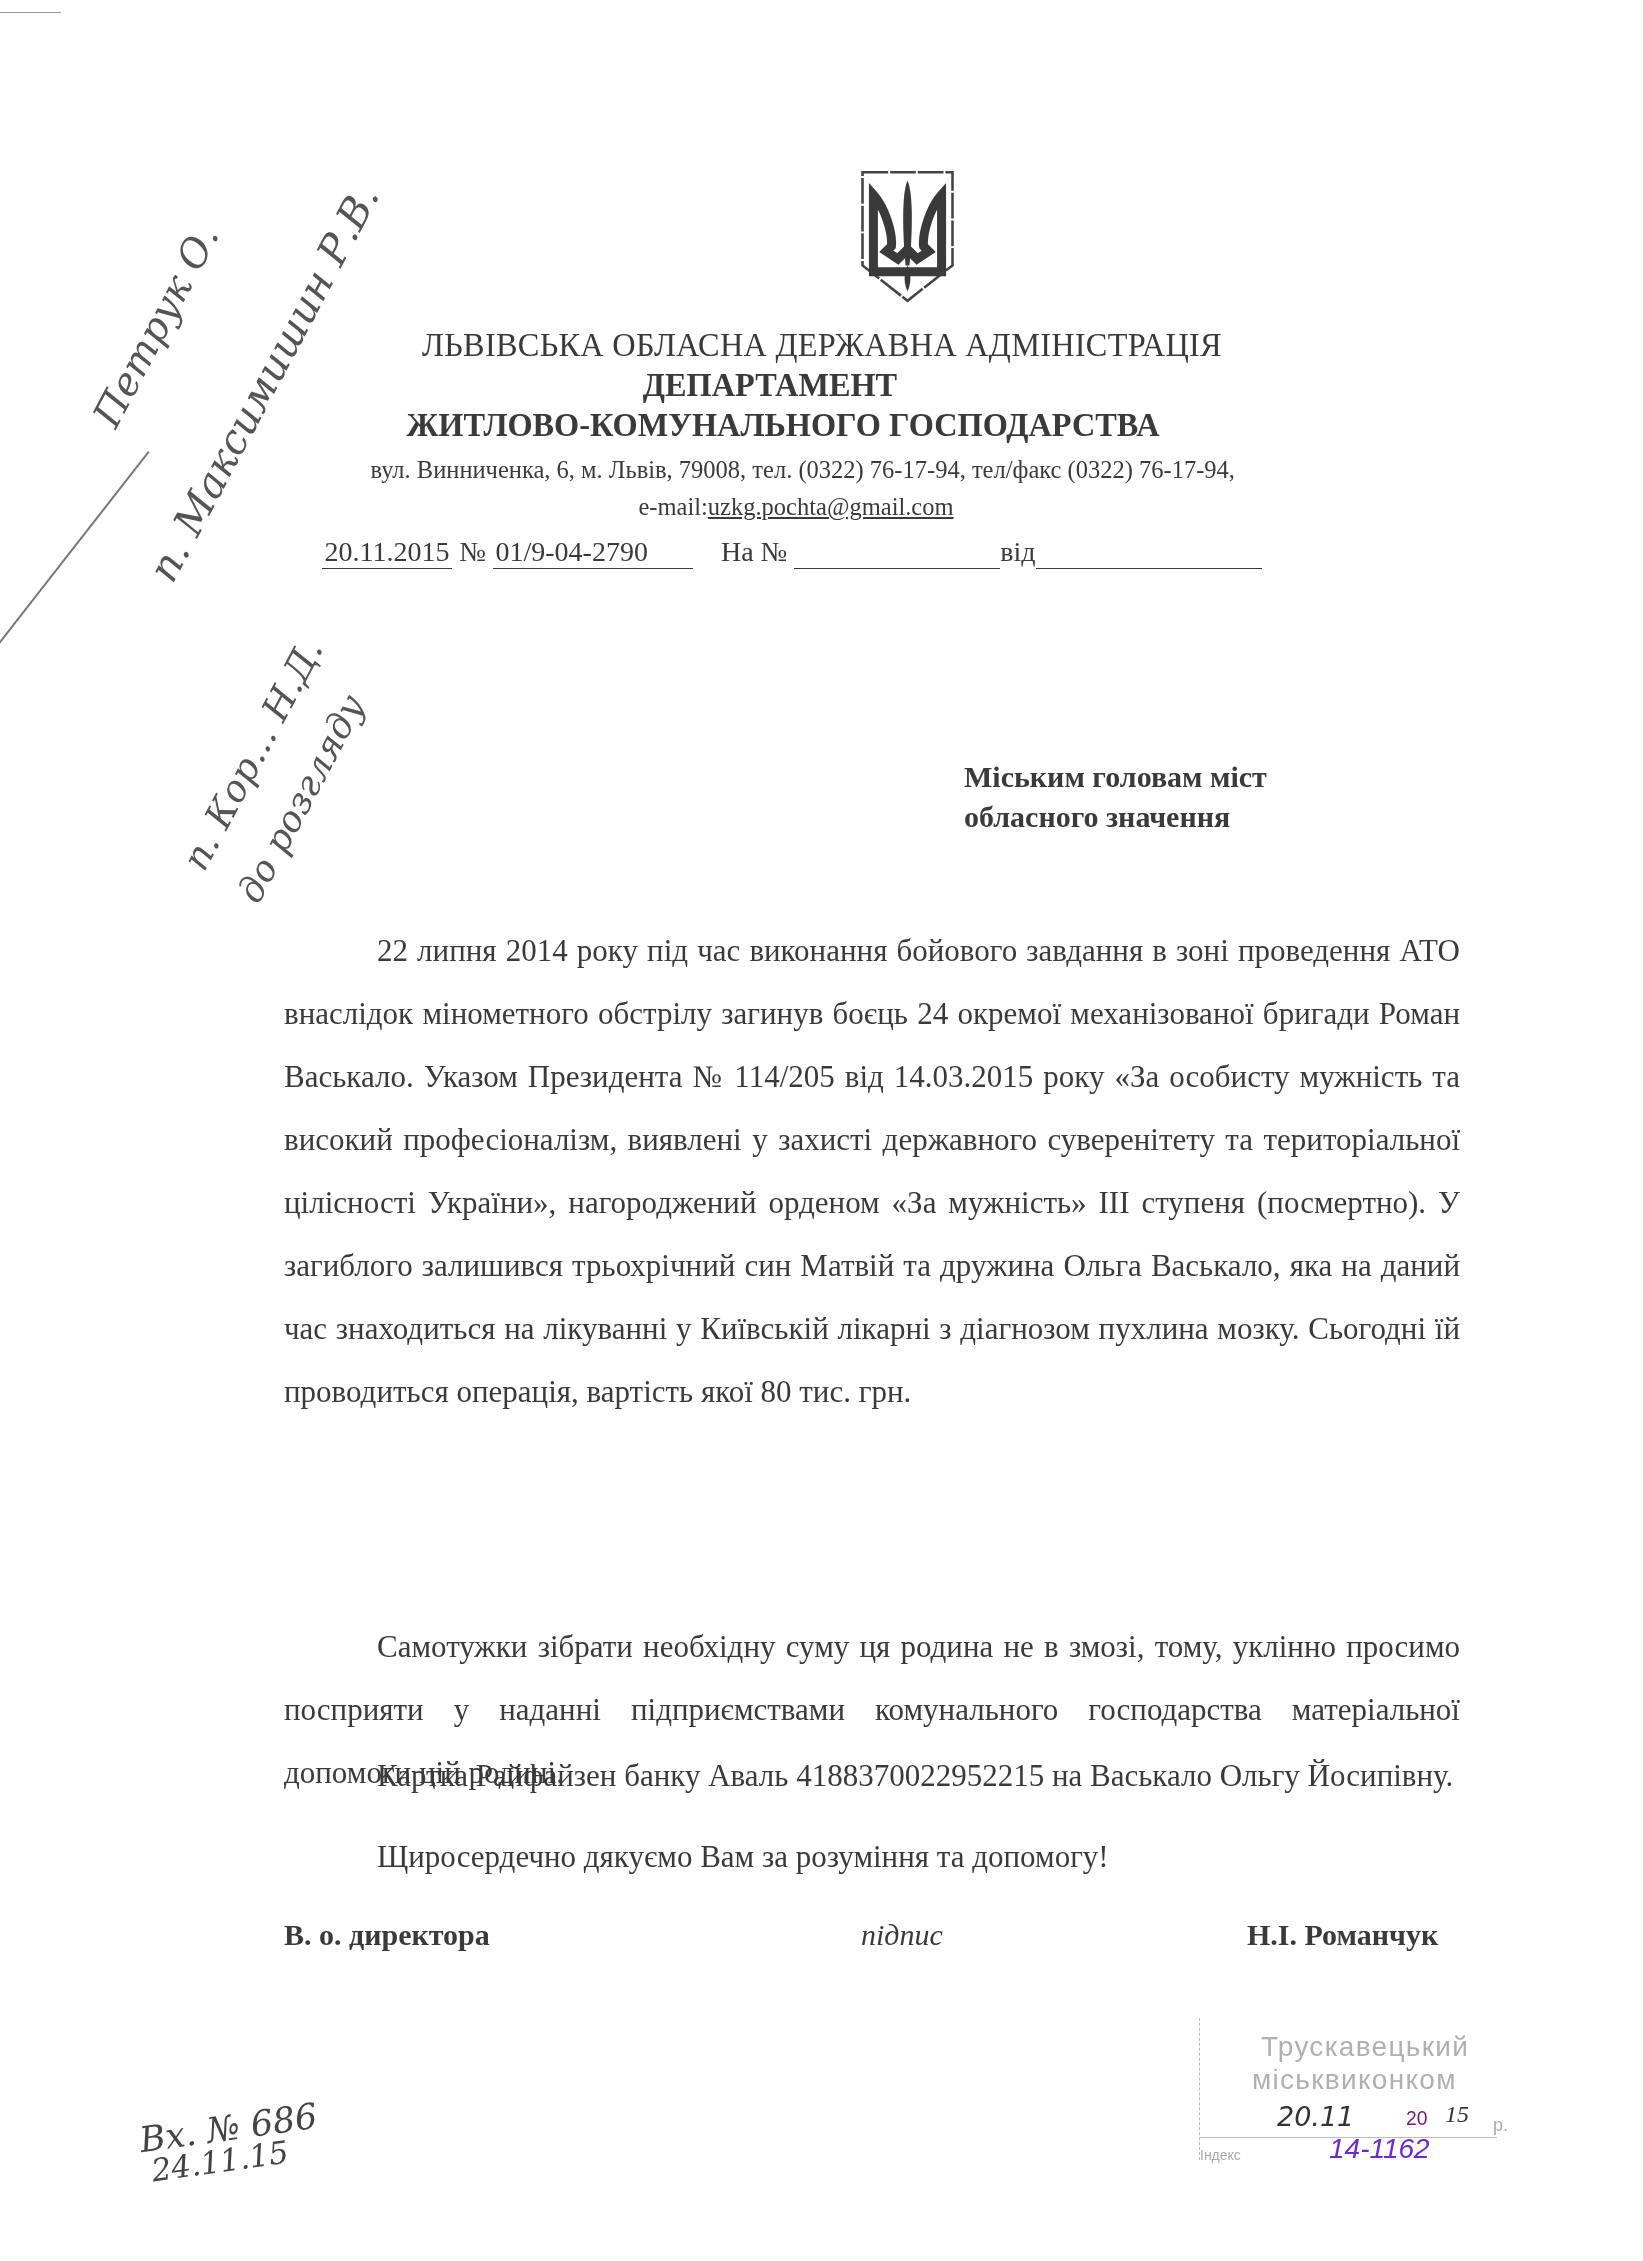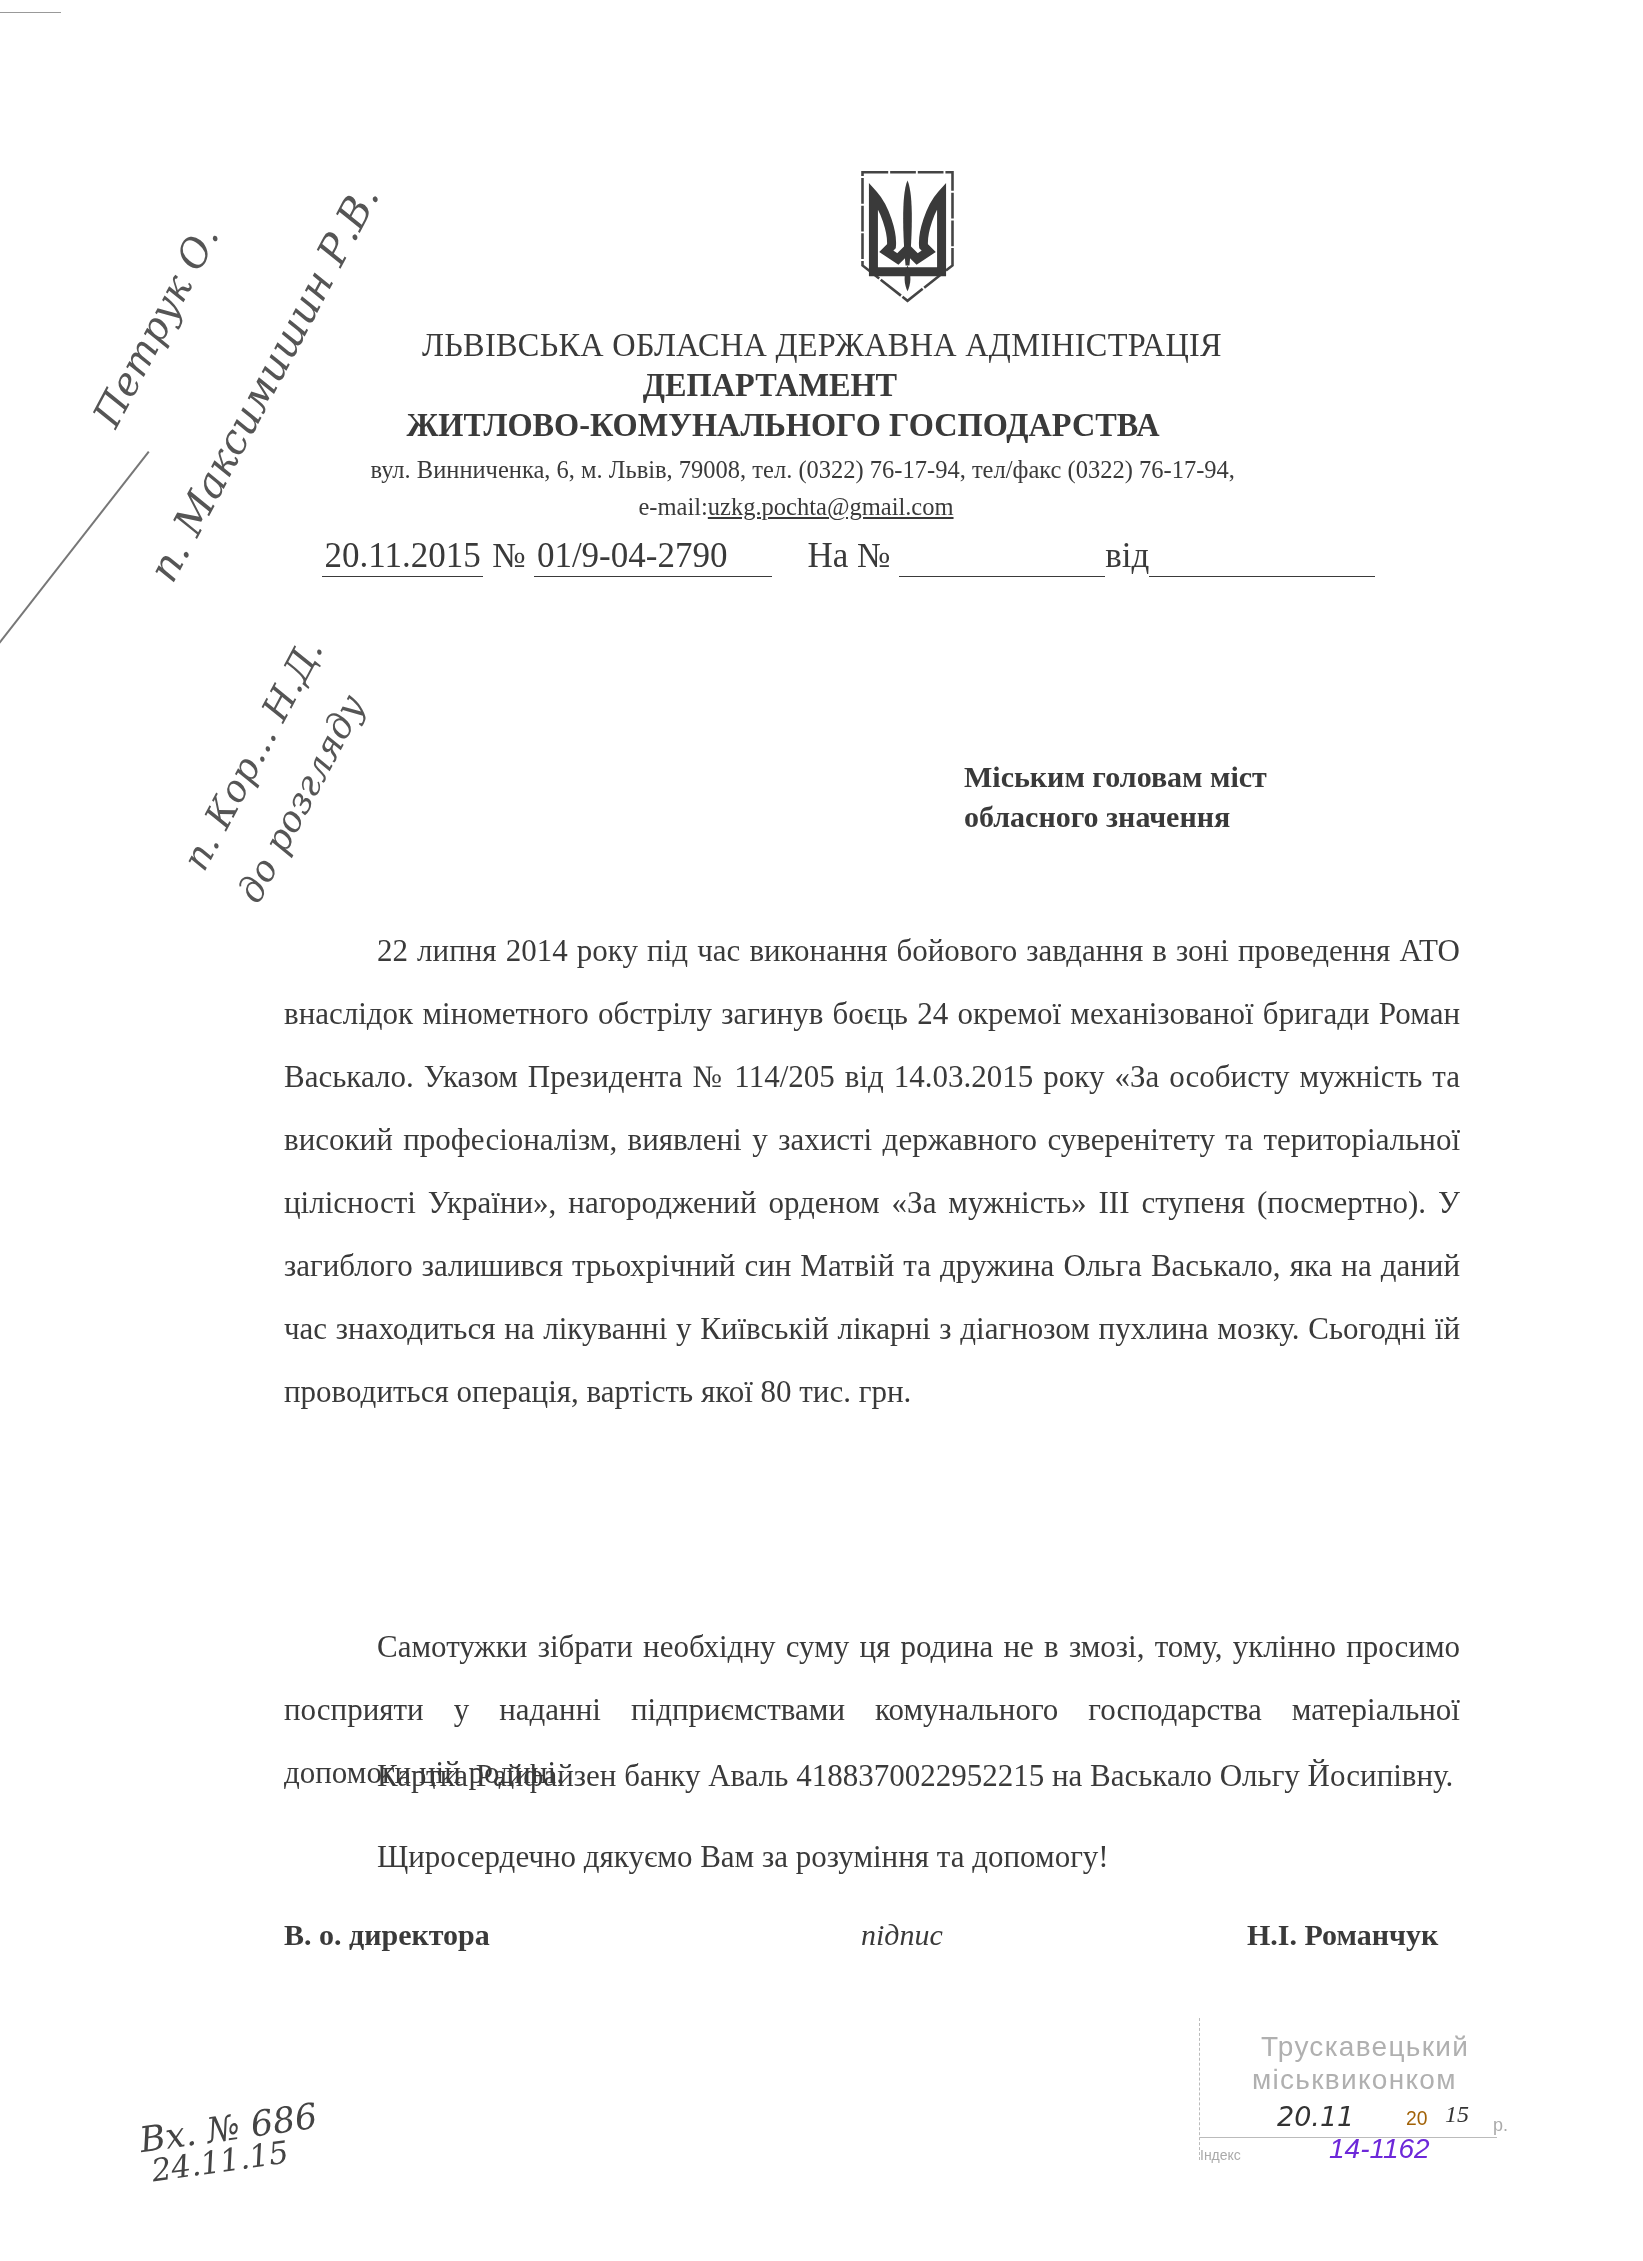--- a/index.html
+++ b/index.html
@@ -8,40 +8,40 @@
   .abs { position: absolute; }
   .topline { left: 0; top: 11.6px; width: 61px; height: 1.3px; background: #999; }
   .coat { left: 859px; top: 169px; width: 97px; height: 135px; }
   .hdr { left: 0; width: 1644px; text-align: center; }
   .h1 { top: 326px; font-size: 34px; letter-spacing: 0.3px; transform: scaleX(0.95); }
   .h2 { top: 366px; font-size: 34px; font-weight: bold; transform: scaleX(0.95); left: -52px; }
   .h3 { top: 406px; font-size: 34px; font-weight: bold; transform: scaleX(0.95); left: -39px; }
   .addr { top: 456px; font-size: 24.5px; left: -19.3px; }
   .email { top: 493px; font-size: 24.5px; left: -26px; }
   .email u { text-decoration: underline; }
-  .refline { top: 536px; left: 322px; font-size: 35px; white-space: nowrap; }
+  .refline { top: 536px; left: 322px; font-size: 28px; white-space: nowrap; }
   .refline .ul { border-bottom: 1.9px solid #3a3a3a; display: inline-block; padding: 0 2.6px; }
   .blank { display: inline-block; border-bottom: 1.9px solid #3a3a3a; height: 26px; vertical-align: bottom; }
   .addressee { left: 964px; font-size: 30px; font-weight: bold; line-height: 40px; }
   .a1 { top: 622px; }
   .a2 { top: 757px; }
   .body { left: 284px; width: 1176px; font-size: 31px; line-height: 63px; text-align: justify; }
   .p1 { top: 919px; text-indent: 93px; }
   .p2 { top: 1615px; text-indent: 93px; }
   .p3 { top: 1744px; text-indent: 93px; }
   .p4 { top: 1825px; text-indent: 93px; }
   .sig { top: 1918px; font-size: 30px; }
   .sig-left { left: 284px; font-weight: bold; }
   .sig-mid { left: 861px; font-style: italic; }
   .sig-right { left: 1247px; font-weight: bold; }
   .stamp { left: 1199px; top: 2018px; width: 309px; height: 142px; border-left: 1.3px dashed #bbb; padding-left: 32px; }
   .stamp .t1 { position: absolute; left: 61px; top: 13px; font-family: "Liberation Sans", sans-serif; font-size: 28px; color: #b0b0b0; letter-spacing: 1.3px; }
   .stamp .t2 { position: absolute; left: 52px; top: 46px; font-family: "Liberation Sans", sans-serif; font-size: 28px; color: #b0b0b0; letter-spacing: 1.3px; }
   .stamp .date { position: absolute; left: 77px; top: 83px; font-family: "DejaVu Sans", sans-serif; font-style: italic; font-size: 27px; color: #333; text-align: center; }
-  .stamp .year { position: absolute; left: 206px; top: 90px; font-family: "Liberation Sans", sans-serif; font-size: 19.3px; color: #a16207; }
+  .stamp .year { position: absolute; left: 206px; top: 90px; font-family: "Liberation Sans", sans-serif; font-size: 19.3px; color: #701a75; }
   .stamp .yearhw { position: absolute; left: 245px; top: 83px; font-style: italic; font-size: 24px; color: #333; }
   .stamp .rr { position: absolute; left: 293px; top: 97px; font-size: 18px; color: #aaa; font-family: "Liberation Sans", sans-serif; }
   .stamp .idx { position: absolute; left: 0; top: 129px; font-size: 14px; color: #aaa; font-family: "Liberation Sans", sans-serif; }
   .stamp .num { position: absolute; left: 129px; top: 115px; font-style: italic; font-size: 28px; color: #6d28d9; font-family: Liberation Sans, sans-serif; }
   .stamp .line1 { position: absolute; left: 0; top: 119px; width: 297px; height: 0.6px; background: #bbb; }
   .hw { font-family: "DejaVu Serif", serif; font-style: italic; color: #444; }
   .hw-bl1 { left: 139px; top: 2108px; font-size: 35px; transform: rotate(-8deg); }
   .hw-bl2 { left: 151px; top: 2143px; font-size: 31px; transform: rotate(-8deg); }
   .margin-note { font-family: "DejaVu Serif", serif; font-style: italic; color: #555; white-space: nowrap; transform-origin: left top; }
   .m1 { left: 84px; top: 413px; font-size: 39px; transform: rotate(-62deg); }

